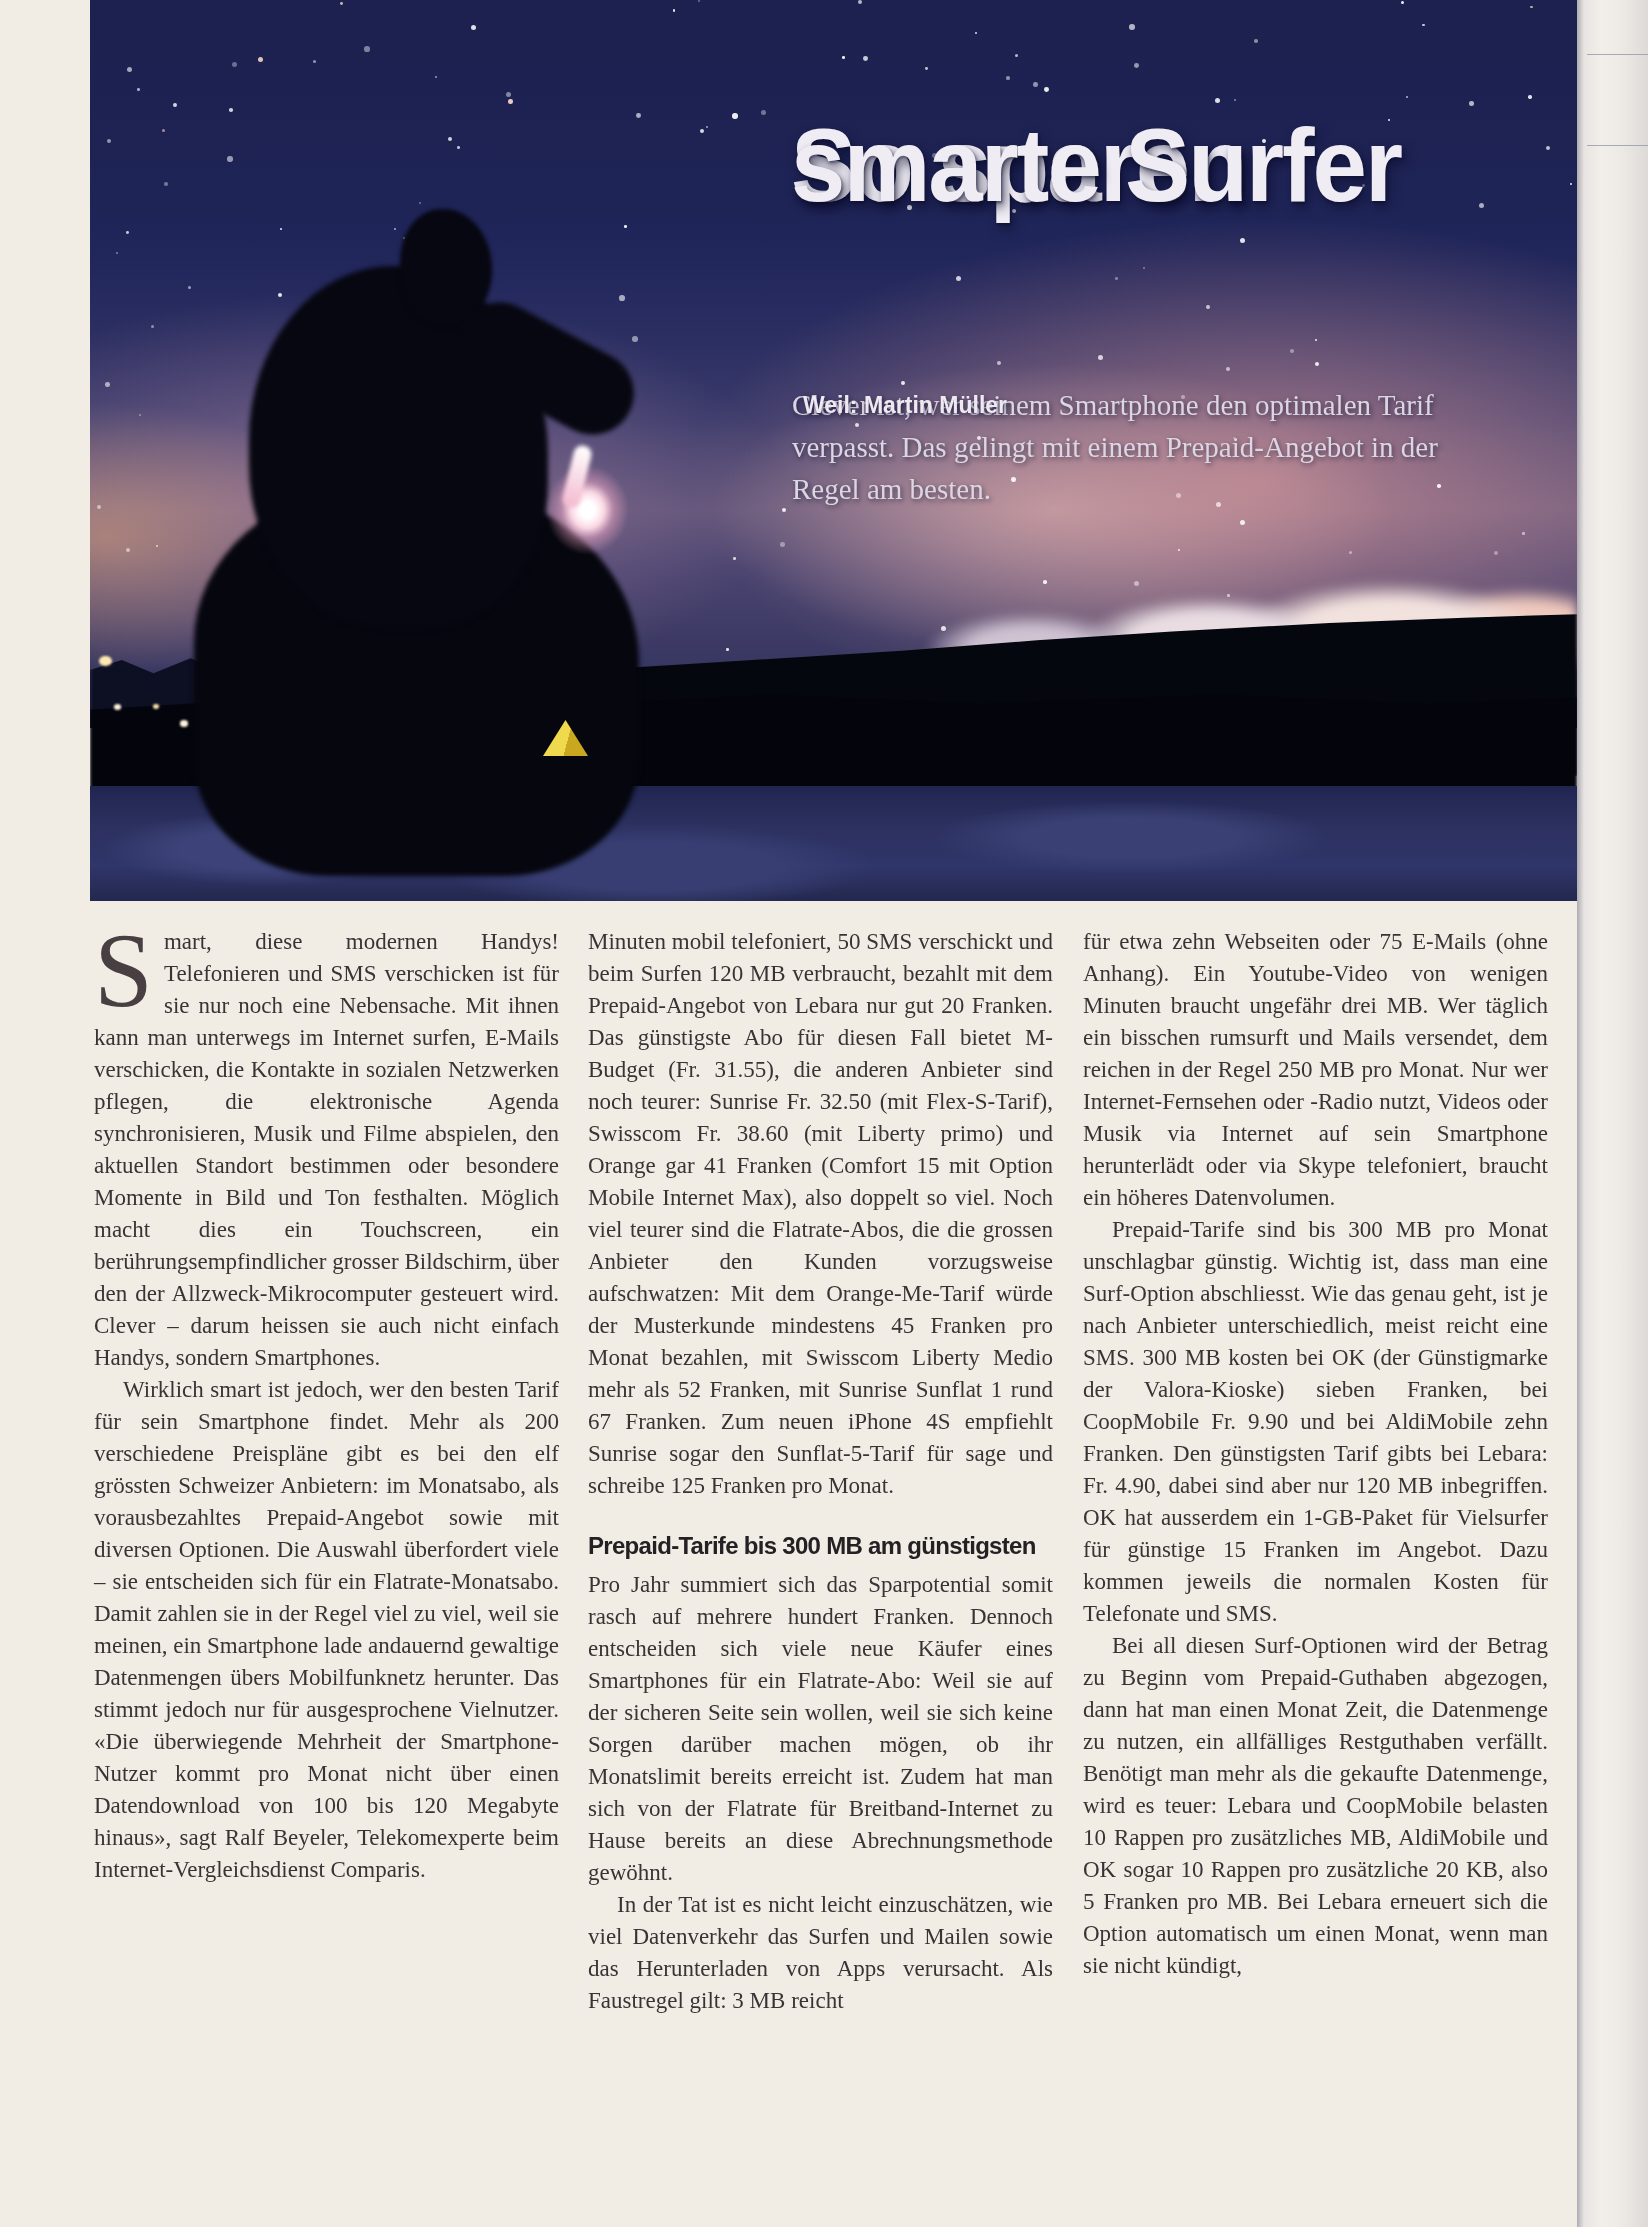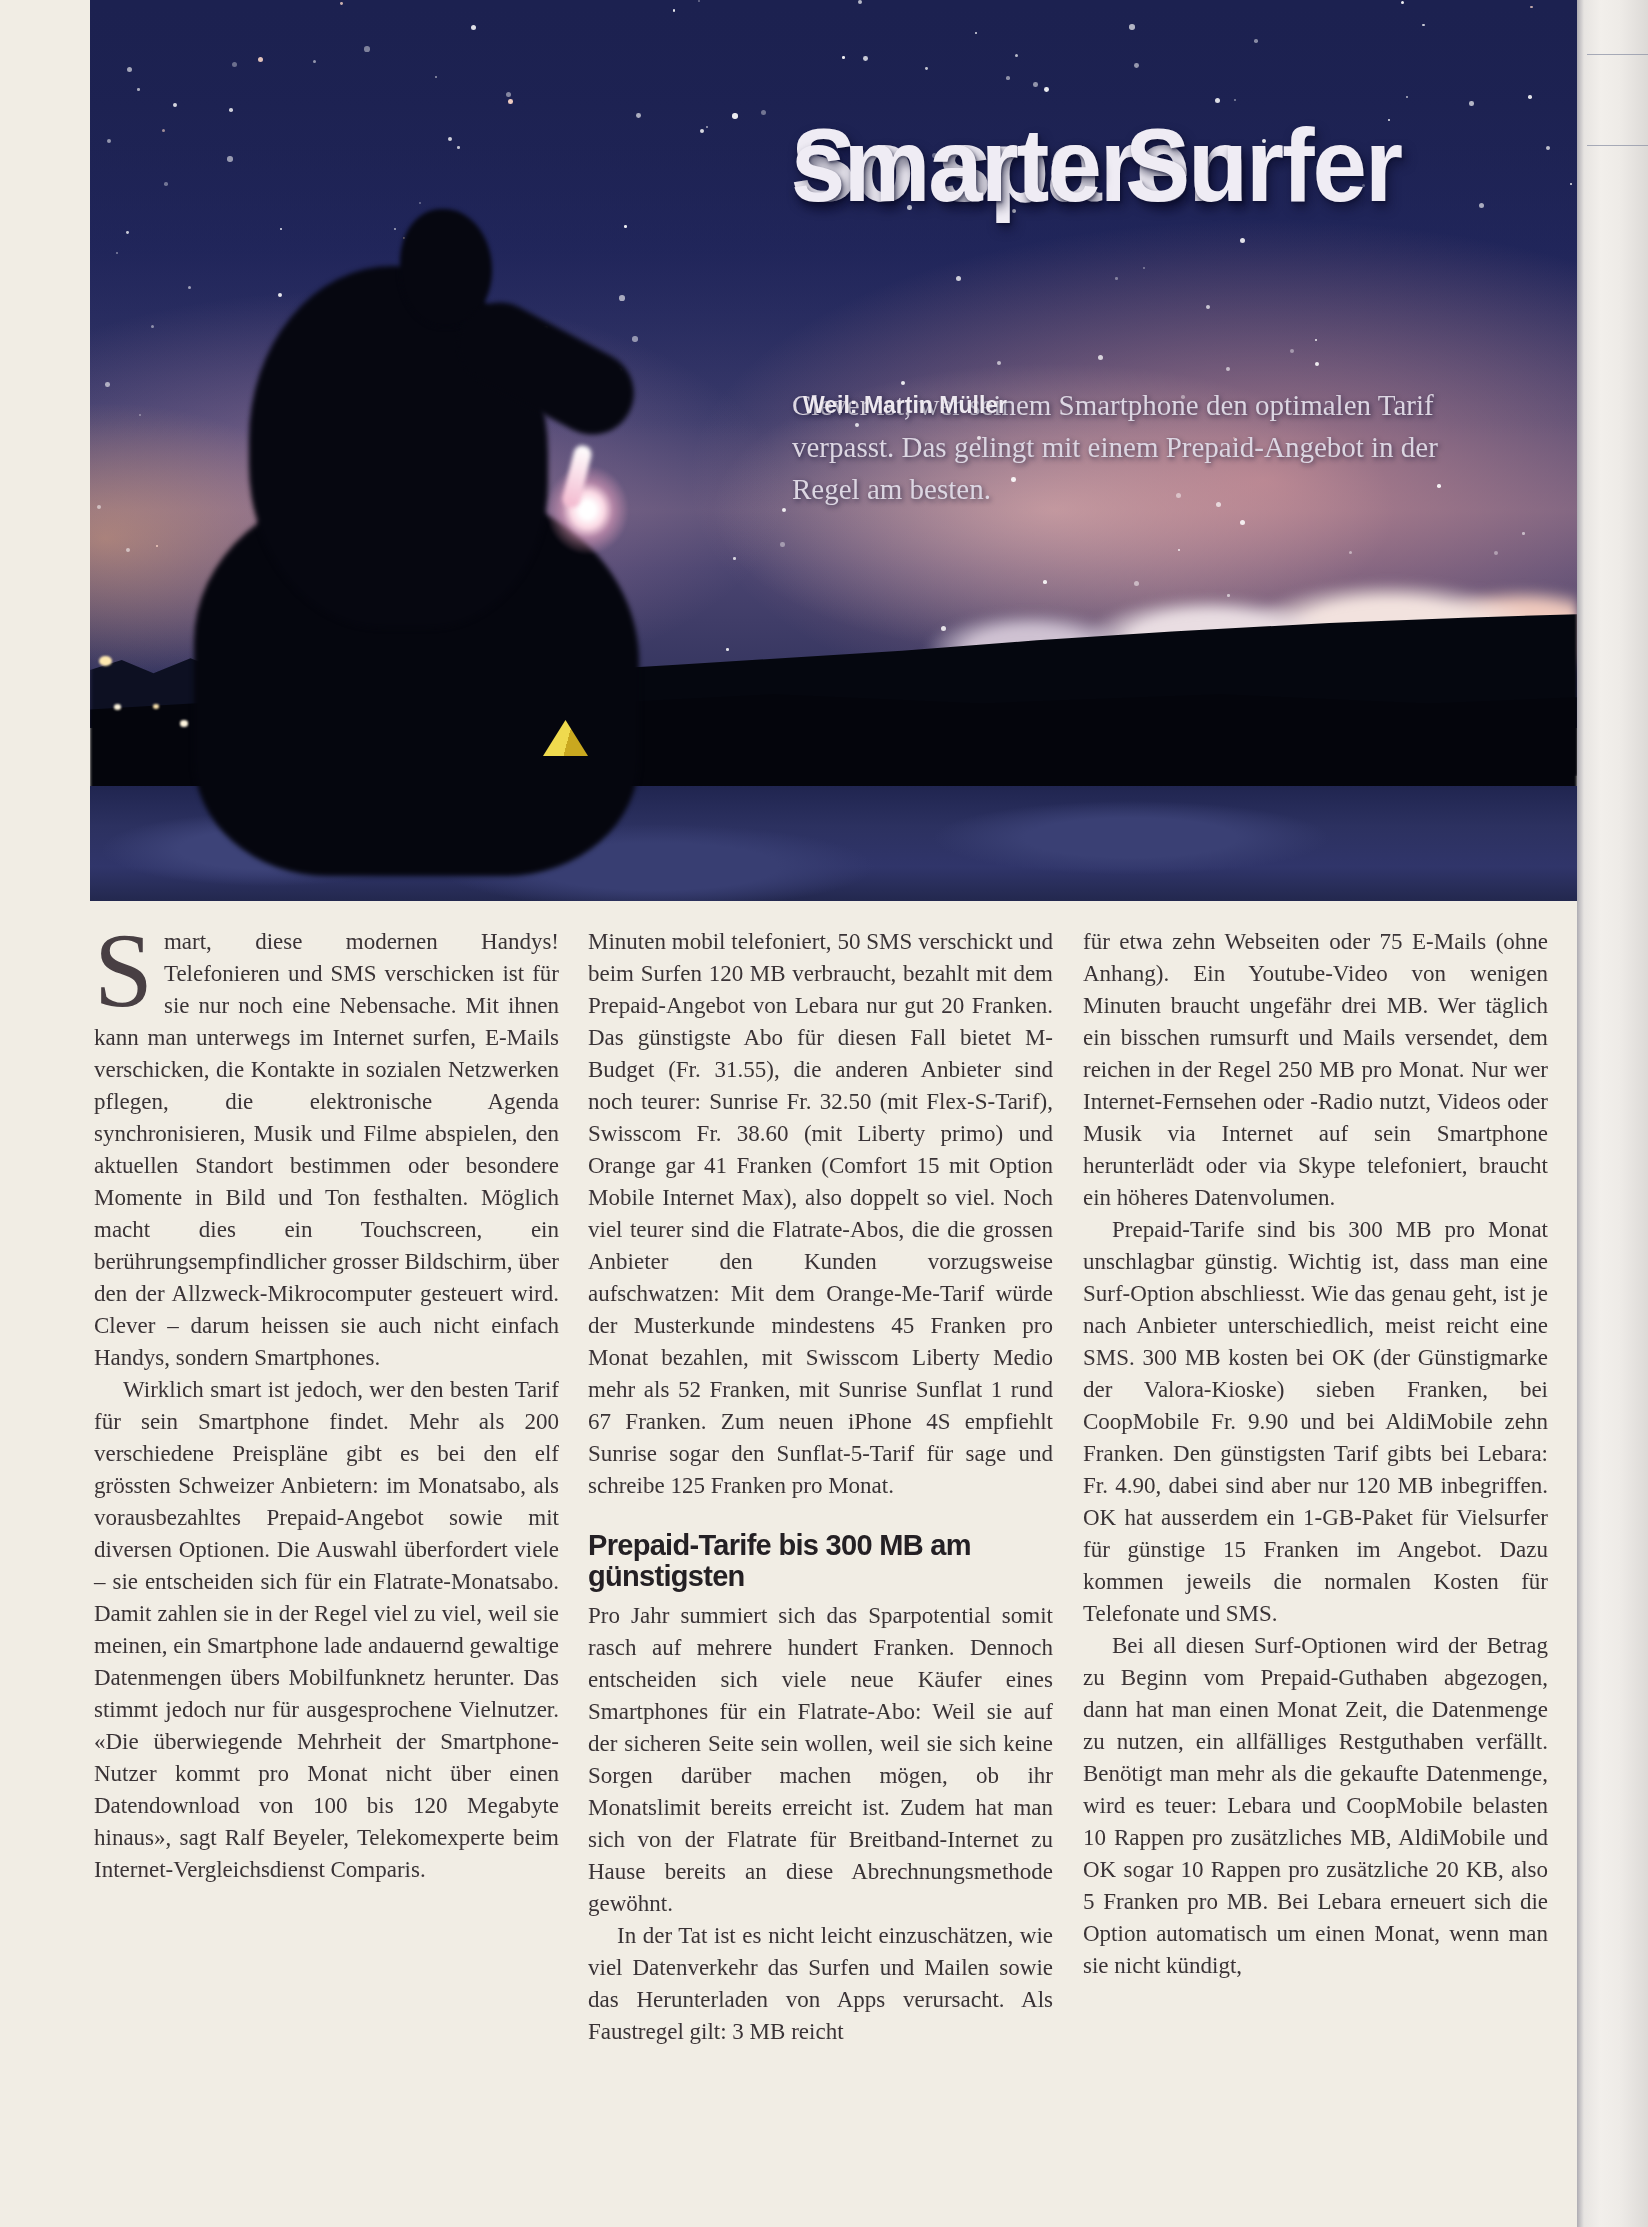--- a/index.html
+++ b/index.html
@@ -104,21 +104,21 @@
     text-align:justify;hyphens:auto;-webkit-hyphens:auto;
   }
   .col p{margin:0;}
   .col p.ind{text-indent:29px;}
   .dropcap{
     float:left;font-size:106px;line-height:82px;padding:4.2px 11px 0 0;
     color:#483f43;font-family:"Liberation Serif", serif;
   }
   .subhead{
     font-family:"Liberation Sans", sans-serif;font-weight:700;
-    font-size:29px;line-height:31px;letter-spacing:-0.7px;color:#242024;
+    font-size:24px;line-height:31px;letter-spacing:-0.7px;color:#242024;
     margin:28px 0 8.3px 0;text-align:left;
   }
   #col1{left:94px;}
   #col2{left:588px;}
   #col3{left:1083px;}
 </style>
 </head>
 <body>
 
 <div class="page">

